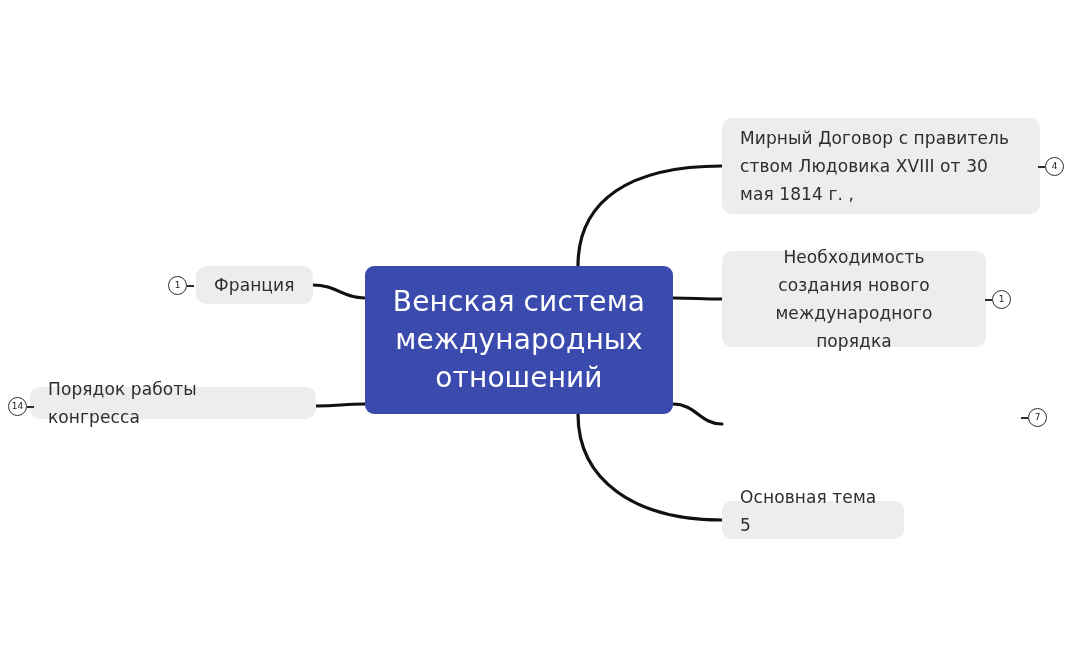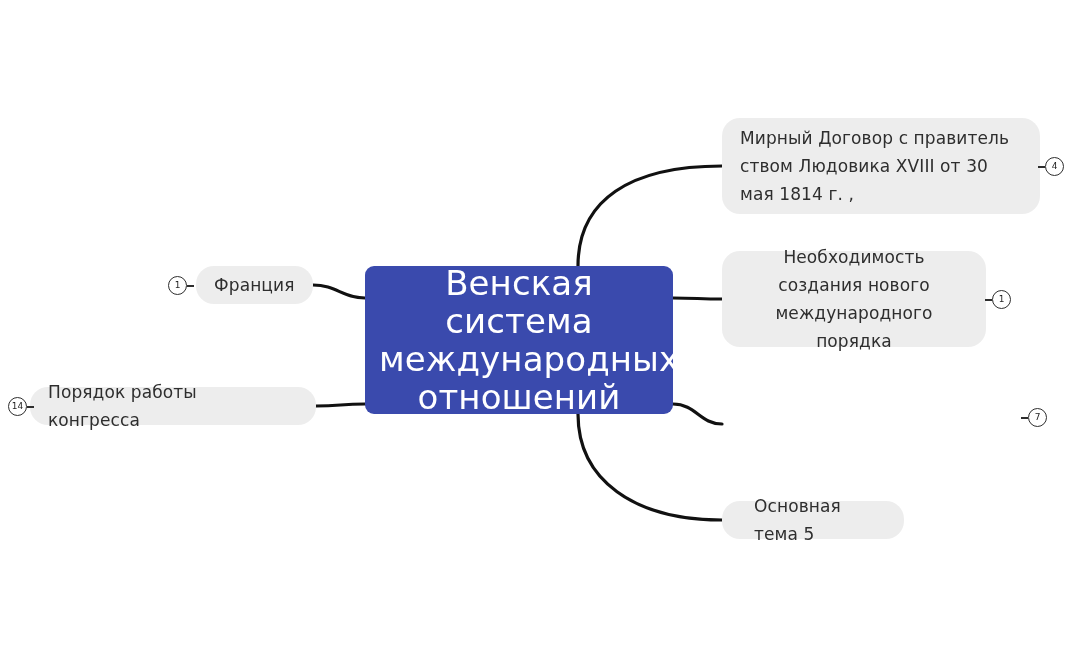--- a/index.html
+++ b/index.html
@@ -19,50 +19,50 @@
     position: absolute;
     left: 0;
     top: 0;
     width: 1076px;
     height: 666px;
     pointer-events: none;
   }
   .node {
     position: absolute;
     box-sizing: border-box;
-    border-radius: 18px;
+    border-radius: 10px;
     background: #ededed;
     color: #2e2e2e;
     font-size: 17px;
     line-height: 28px;
     letter-spacing: .1px;
     display: flex;
     align-items: center;
     white-space: pre-wrap;
   }
   .node .label { display: block; width: 100%; }
 
   .central {
     background: #3a4aad;
     color: #ffffff;
-    font-size: 34px;
+    font-size: 28px;
     line-height: 38px;
     font-weight: 400;
     border-radius: 9px;
     text-align: center;
     justify-content: center;
   }
 
   
   .n-top-right   { left: 722px; top: 118px; width: 318px; height: 96px;  padding: 0 18px; }
   .n-mid-right   { left: 722px; top: 251px; width: 264px; height: 96px;  padding: 0 18px; text-align: center; }
   .n-low-right   { left: 722px; top: 376px; width: 300px; height: 96px;  padding: 0 18px; }
-  .n-bot-right   { left: 722px; top: 501px; width: 182px; height: 38px;  padding: 0 32px; }
+  .n-bot-right   { left: 722px; top: 501px; width: 182px; height: 38px;  padding: 0 18px; align-items: flex-end; }
   .n-top-left    { left: 196px; top: 266px; width: 117px; height: 38px;  padding: 0 18px; justify-content:flex-end; }
-  .n-bot-left    { left: 30px;  top: 387px; width: 286px; height: 38px;  padding: 0 18px; justify-content:center; }
+  .n-bot-left    { left: 30px;  top: 387px; width: 286px; height: 32px;  padding: 0 18px; justify-content:center; }
   .central       { left: 365px; top: 266px; width: 308px; height: 148px; padding: 0 14px; }
 
   
   .badge {
     position: absolute;
     width: 19px;
     height: 19px;
     border-radius: 50%;
     border: 1.3px solid #2e2e2e;
     background: #ffffff;

